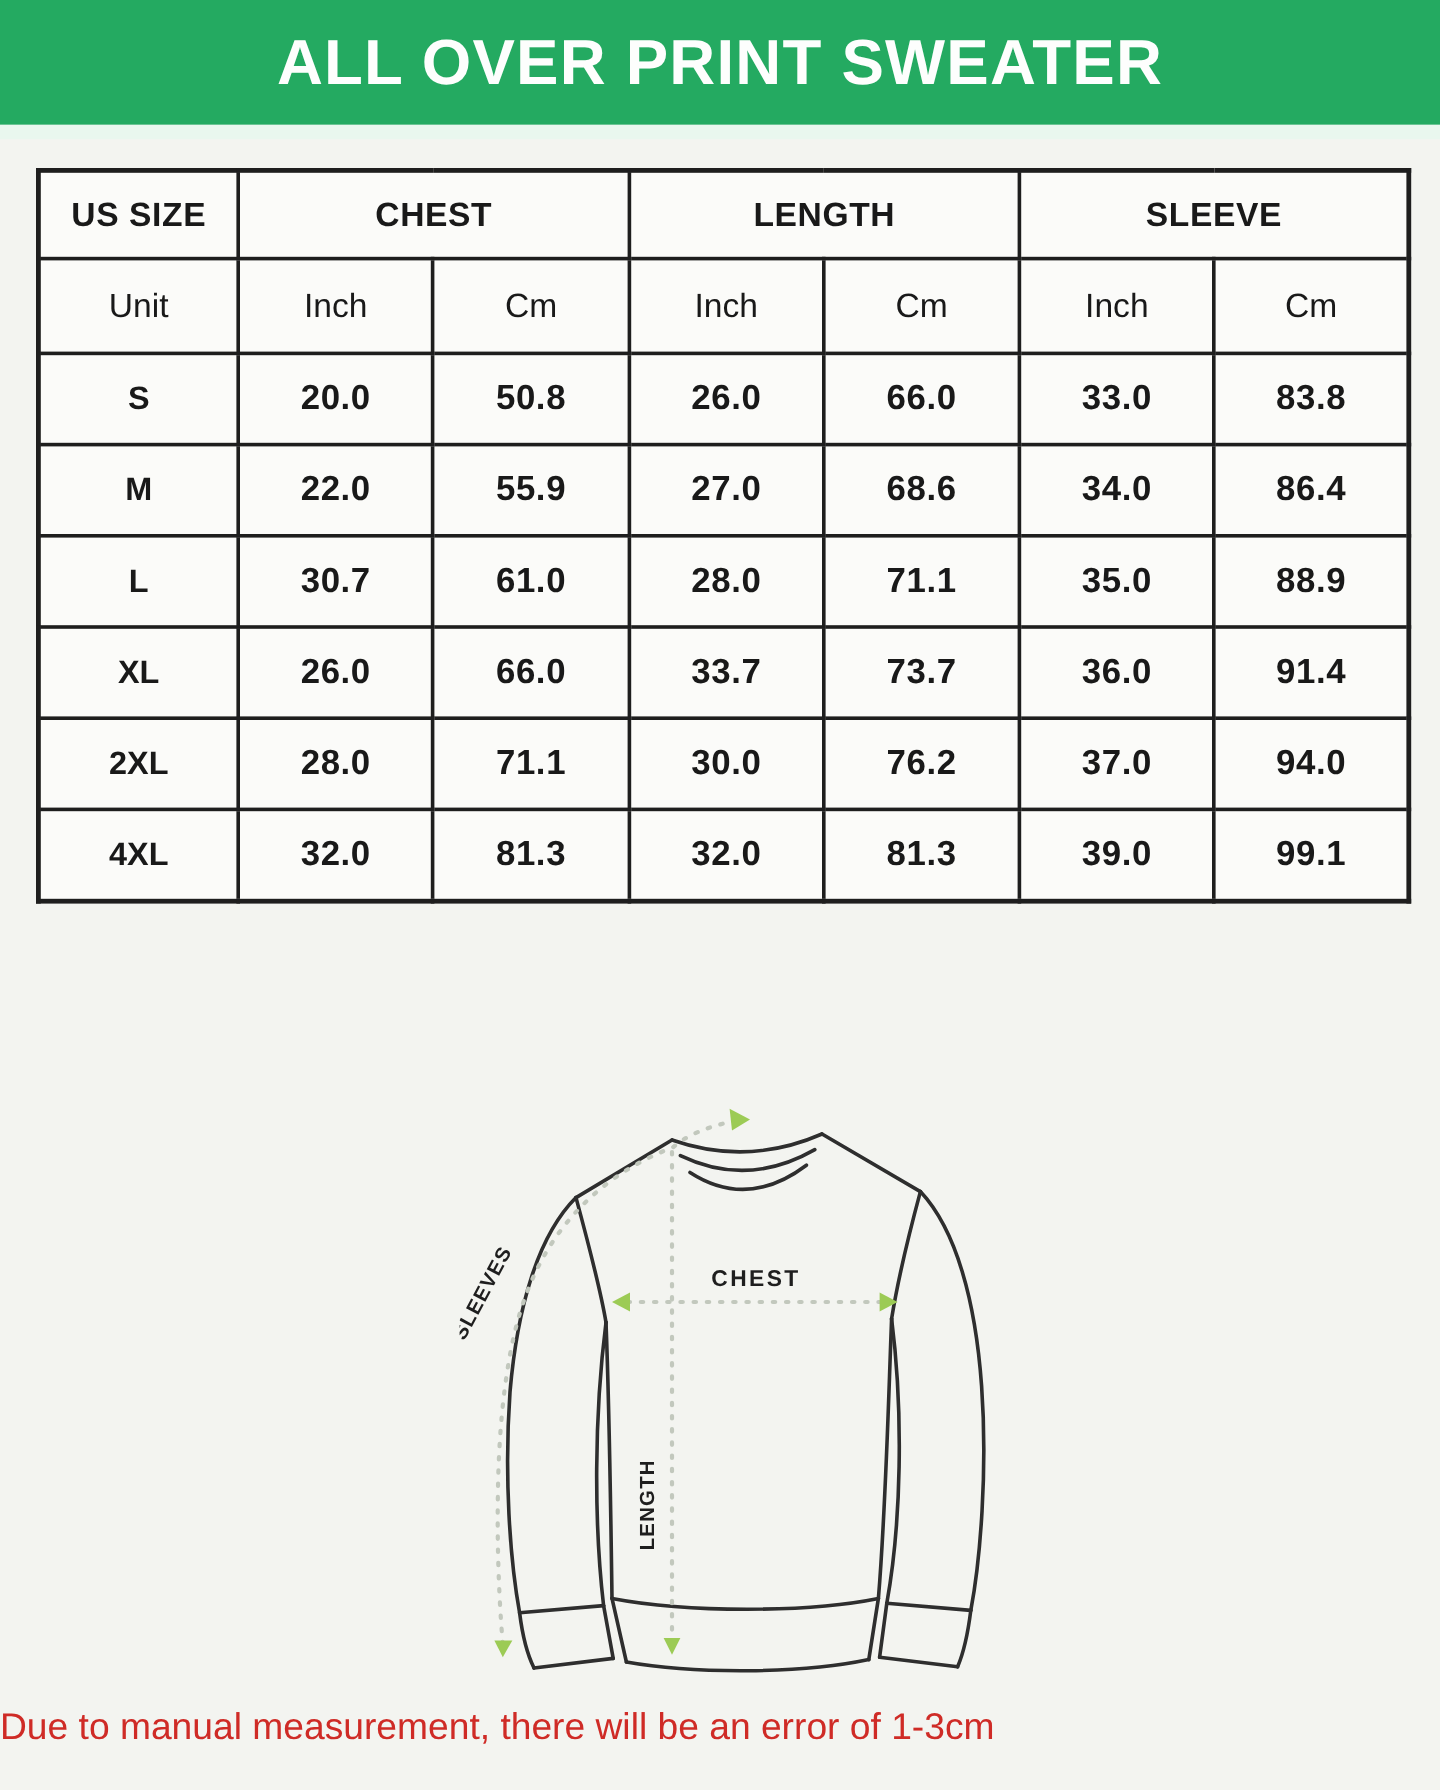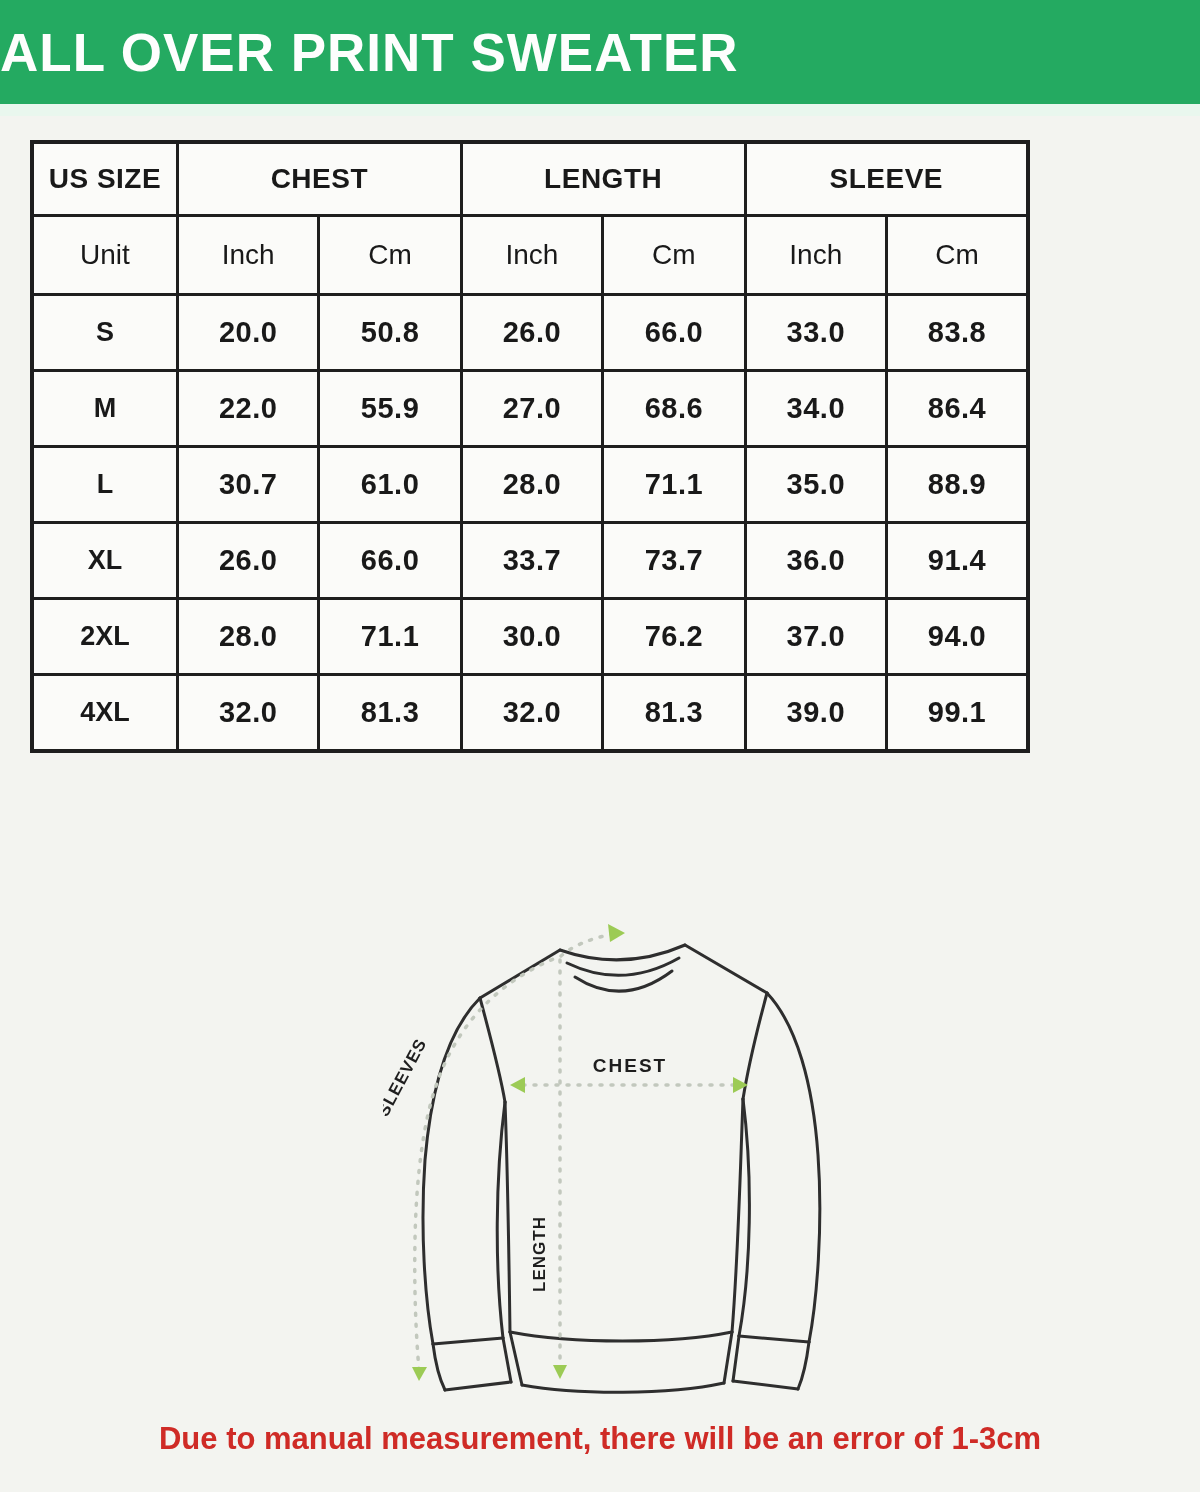--- a/index.html
+++ b/index.html
@@ -9,39 +9,39 @@
     font-family: "Liberation Sans", sans-serif;
     position: relative;
     overflow: hidden;
   }
   .page { position: absolute; inset: 0; }
 
   
   .banner {
     position: absolute; left: 0; top: 0; right: 0; height: 104px;
     background: #24aa61;
-    display: flex; align-items: center; 
+    display: flex; align-items: center; justify-content: center;
   }
   .banner h1 {
     margin: 0;
     color: #fdfefd;
     font-size: 53px;
     font-weight: bold;
     letter-spacing: 1px;
     text-align: center;
   }
   .banner-strip {
     position: absolute; left: 0; top: 104px; right: 0; height: 12px;
     background: #e9f7ee;
   }
 
   
   table.size-table {
     position: absolute; left: 30px; top: 140px;
-    width: 1000px;
+    width: 1146px;
     border-collapse: collapse;
     table-layout: fixed;
     background: #fbfbf9;
     border: 4px solid #1e1e1e;
   }
   .size-table th, .size-table td {
     border: 3px solid #1e1e1e;
     text-align: center;
     vertical-align: middle;
     color: #191919;
@@ -62,24 +62,23 @@
   .diagram text {
     font-family: "Liberation Sans", sans-serif;
     font-weight: bold;
     fill: #1e1e1e;
   }
 
   
   .footnote {
     position: absolute; left: 0; right: 0; top: 1421px;
     margin: 0;
-    text-align: center;
     color: #cf2b26;
     font-size: 31px;
-    font-weight: bold;
+    font-weight: normal;
   }
 </style>
 </head>
 <body>
 
 <div class="page">
 
   <header class="banner">
     <h1>ALL OVER PRINT SWEATER</h1>
   </header>

